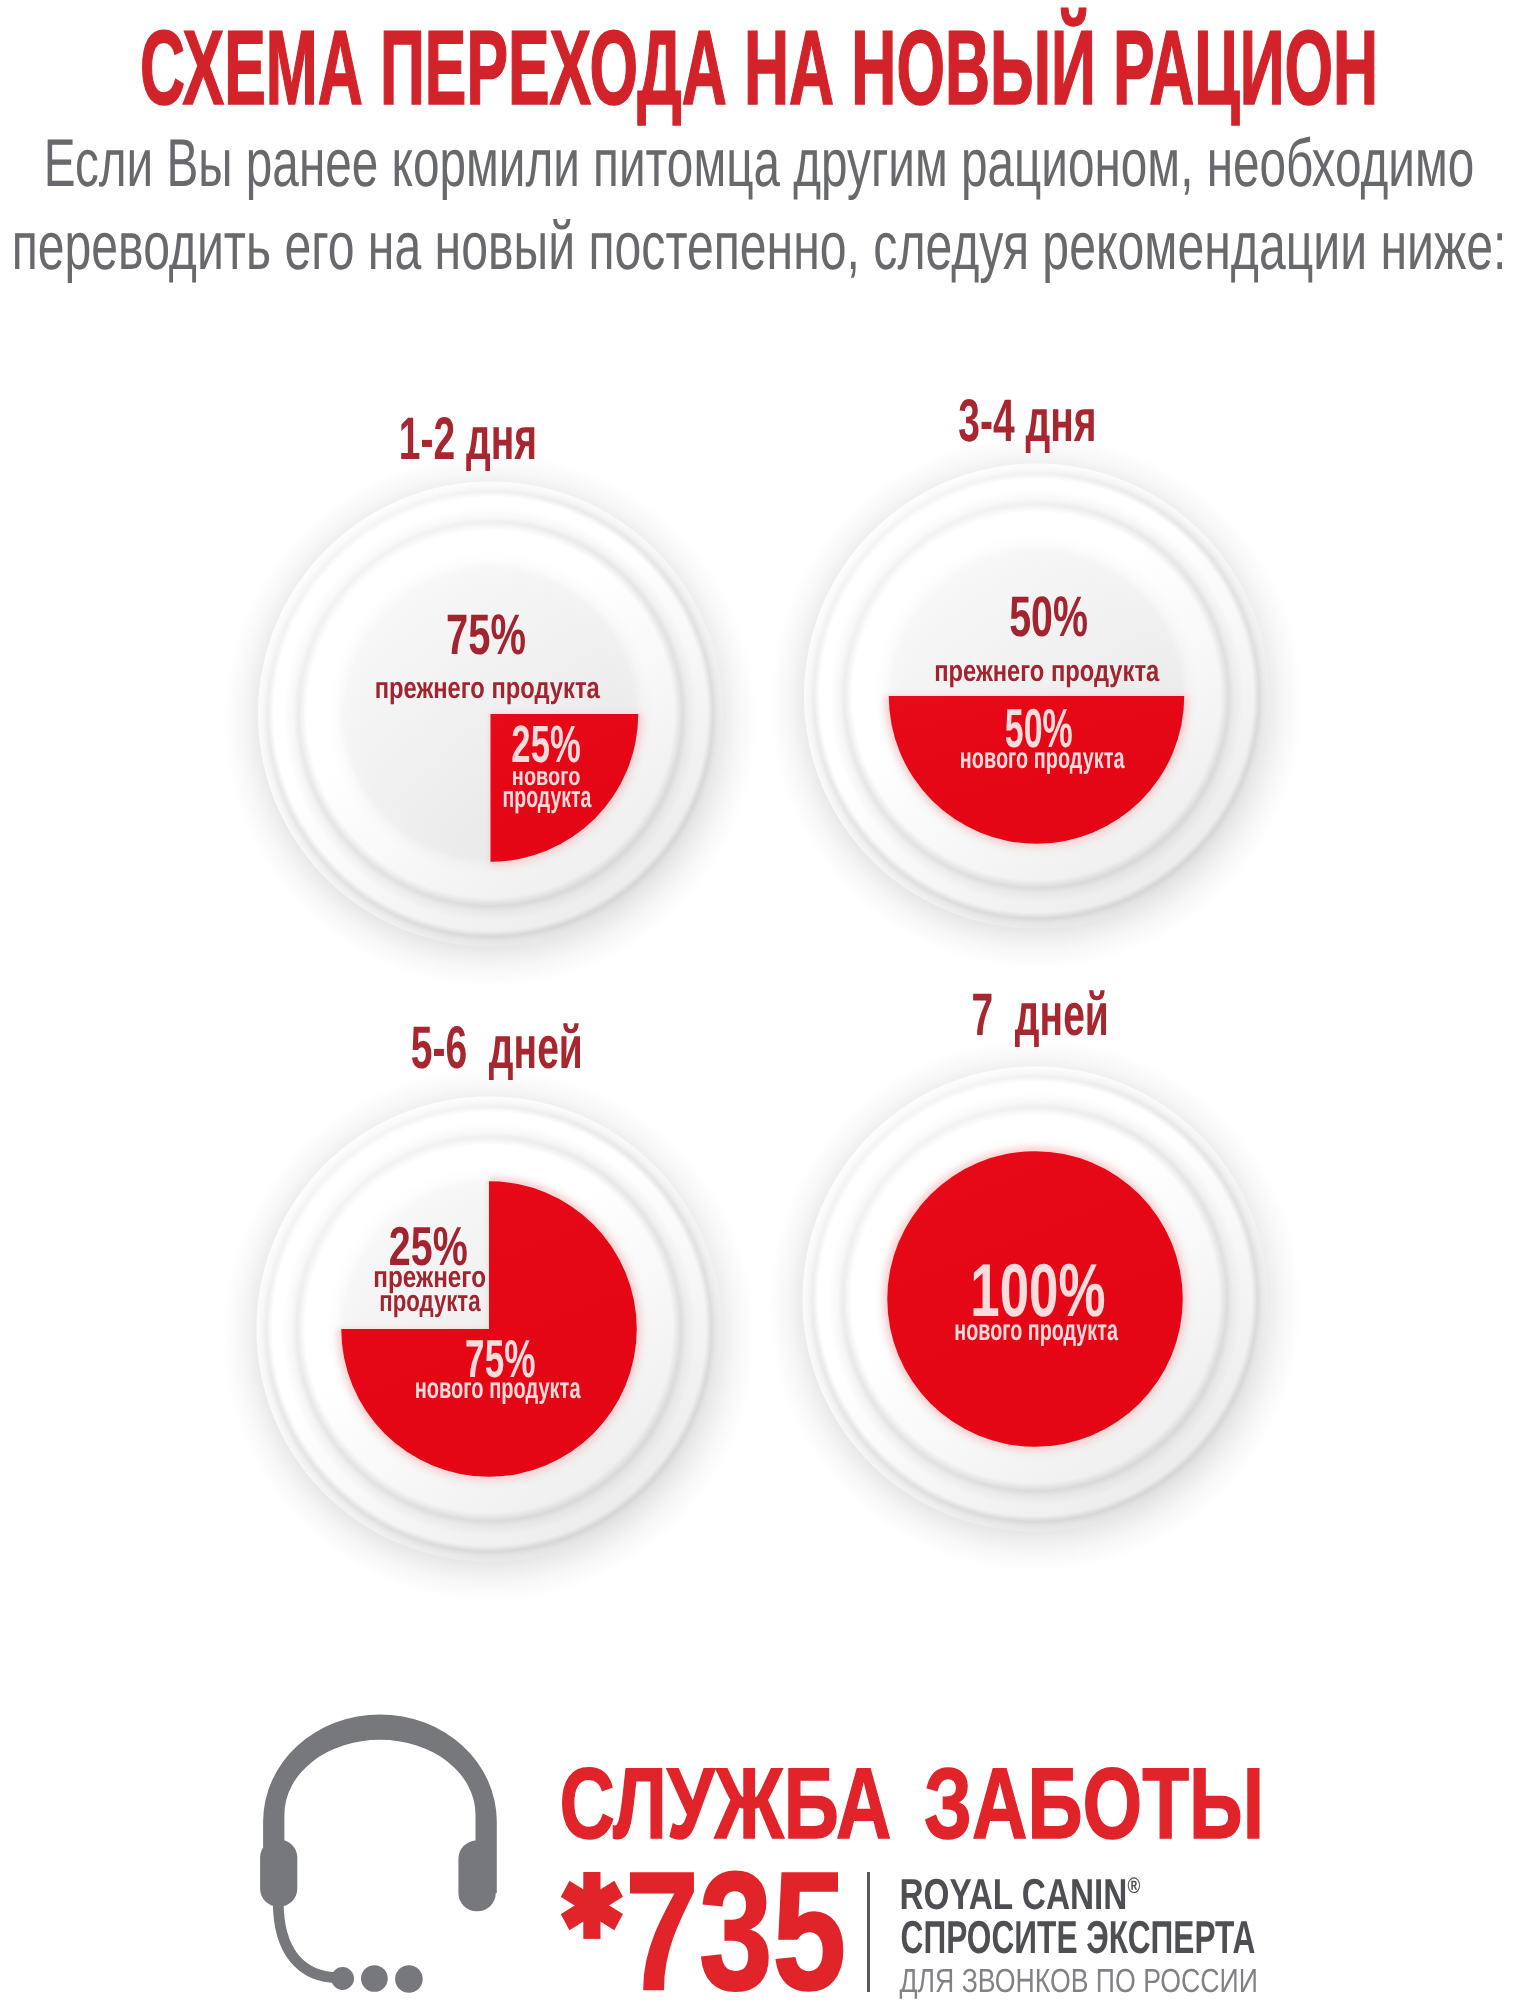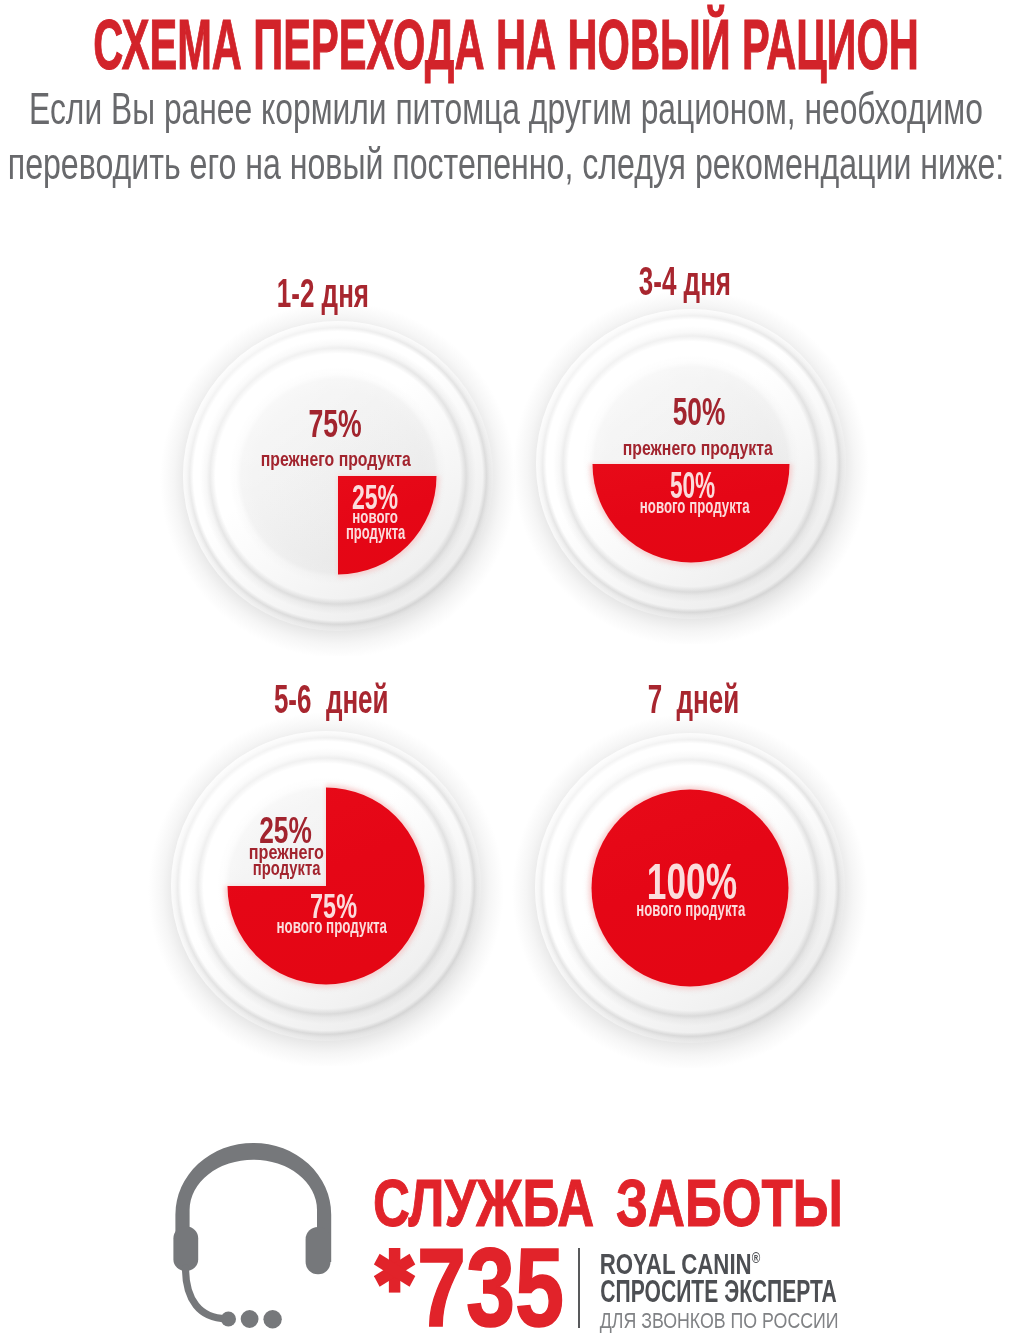--- a/index.html
+++ b/index.html
@@ -99,21 +99,21 @@
     </filter>
     <linearGradient id="gred" x1="0.1" y1="0" x2="0.5" y2="1">
       <stop offset="0%" stop-color="#e70a18"></stop>
       <stop offset="50%" stop-color="#e50616"></stop>
       <stop offset="100%" stop-color="#e40614"></stop>
     </linearGradient>
   </defs>
     </svg>
 
   <div class="steps">
-<div class="step" style="left:168px;top:306px">
+<div class="step" style="left:157px;top:306px">
   <div class="bowl">
           <svg width="360" height="360" viewBox="0 0 360 360" style="left:-10px;top:-10px">
       <circle cx="180" cy="184" r="178" fill="url(#bowlShadow)"></circle>
       <circle cx="180" cy="180" r="155" fill="url(#bowlBody)"></circle>
       <circle cx="180" cy="180" r="155" fill="url(#bowlLight)"></circle>
       <path d="M 180.0 180.0 L 281.50 180.00 A 101.5 101.5 0 0 1 180.00 281.50 Z" fill="#f8cdcd" filter="url(#pieBlur)" opacity="0.85"></path>
       <path d="M 180.0 180.0 L 278.50 180.00 A 98.5 98.5 0 0 1 180.00 278.50 Z" fill="url(#gred)"></path>
     </svg>
         </div>
   <div class="step-label tl" style="left:155px;top:-13.27px"><span>1-2 дня</span></div>
@@ -149,21 +149,21 @@
       <path d="M 180.0 180.0 L 180.00 81.50 A 98.5 98.5 0 1 1 81.50 180.00 Z" fill="url(#gred)"></path>
     </svg>
         </div>
   <div class="step-label tl" style="left:175px;top:-16.57px"><span>5-6&nbsp; дней</span></div>
   <div class="tl pct old" style="left:129.8px;top:114.55px;font-size:36.5px"><span style="transform:scaleX(0.72)">25%</span></div>
   <div class="tl cap old" style="left:130.3px;top:136.17px;font-size:20px"><span style="transform:scaleX(0.81)">прежнего</span></div>
   <div class="tl cap old" style="left:130.5px;top:152.07px;font-size:20px"><span style="transform:scaleX(0.74)">продукта</span></div>
   <div class="tl pct new" style="left:177.1px;top:189.89px;font-size:35.5px"><span style="transform:scaleX(0.66)">75%</span></div>
   <div class="tl cap new" style="left:176.2px;top:210.44px;font-size:19.5px"><span style="transform:scaleX(0.685)">нового продукта</span></div>
 </div>
-<div class="step" style="left:520px;top:718px">
+<div class="step" style="left:520px;top:696px">
   <div class="bowl">
           <svg width="360" height="360" viewBox="0 0 360 360" style="left:-10px;top:-10px">
       <circle cx="180" cy="184" r="178" fill="url(#bowlShadow)"></circle>
       <circle cx="180" cy="180" r="155" fill="url(#bowlBody)"></circle>
       <circle cx="180" cy="180" r="155" fill="url(#bowlLight)"></circle>
       <path d="M 180.0 78.5 A 101.5 101.5 0 1 1 180.0 281.5 A 101.5 101.5 0 1 1 180.0 78.5 Z" fill="#f8cdcd" filter="url(#pieBlur)" opacity="0.85"></path>
       <path d="M 180.0 81.5 A 98.5 98.5 0 1 1 180.0 278.5 A 98.5 98.5 0 1 1 180.0 81.5 Z" fill="url(#gred)"></path>
     </svg>
         </div>
   <div class="step-label tl" style="left:173px;top:-18.57px"><span>7&nbsp; дней</span></div>

